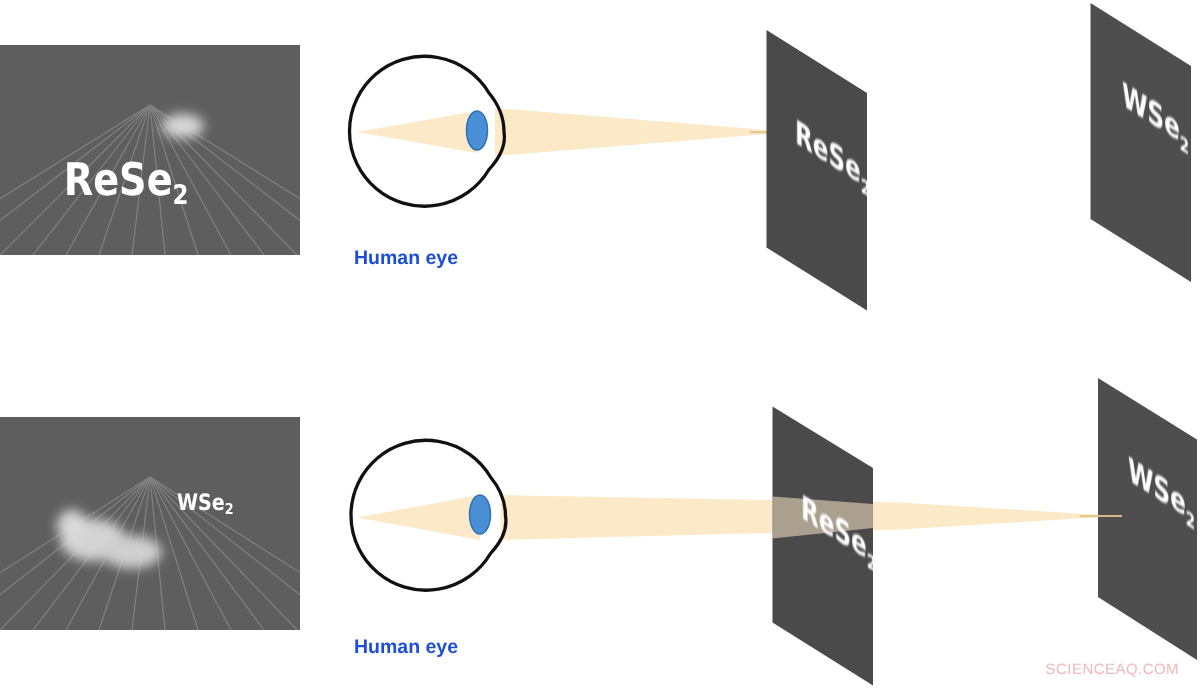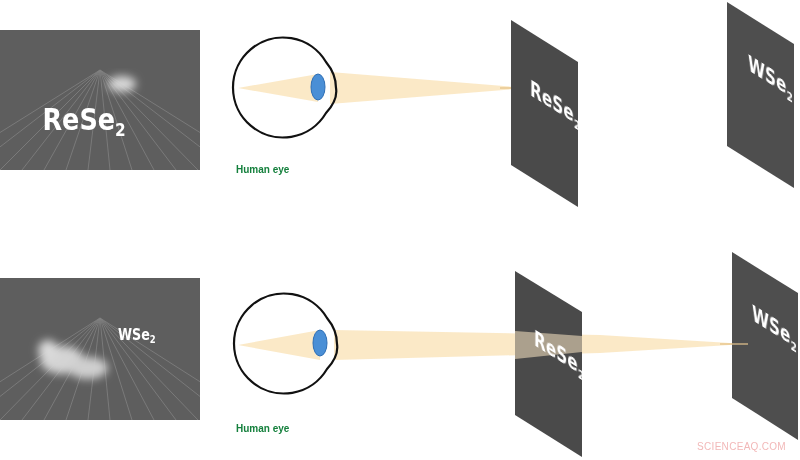--- a/index.html
+++ b/index.html
@@ -1,18 +1,18 @@
 <!DOCTYPE html>
 <html><head>
 <meta charset="utf-8">
 <style>
   html, body { margin: 0; padding: 0; background: #ffffff; }
   body { width: 800px; height: 460px; position: relative; overflow: hidden; font-family: "Liberation Sans", sans-serif; }
   svg.stage { position: absolute; left: 0; top: 0; }
-  .label { position: absolute; font-family: "Liberation Sans", sans-serif; font-weight: bold; font-size: 10px; color: #15803d; }
+  .label { position: absolute; font-family: "Liberation Sans", sans-serif; font-weight: bold; font-size: 13px; color: #1d4ed8; }
   .watermark { position: absolute; right: 14px; bottom: 8px; font-family: "Liberation Sans", sans-serif; font-size: 10px; color: #f2b8b8; letter-spacing: 0.3px; }
   .scene-text { font-family: "DejaVu Sans", sans-serif; font-weight: bold; fill: #ffffff; }
 </style>
 </head>
 <body>
 
 <svg class="stage" width="800" height="460" viewBox="0 0 800 460">
   <defs>
     <filter id="blur4" x="-50%" y="-50%" width="200%" height="200%">
         <feGaussianBlur stdDeviation="4"></feGaussianBlur>

